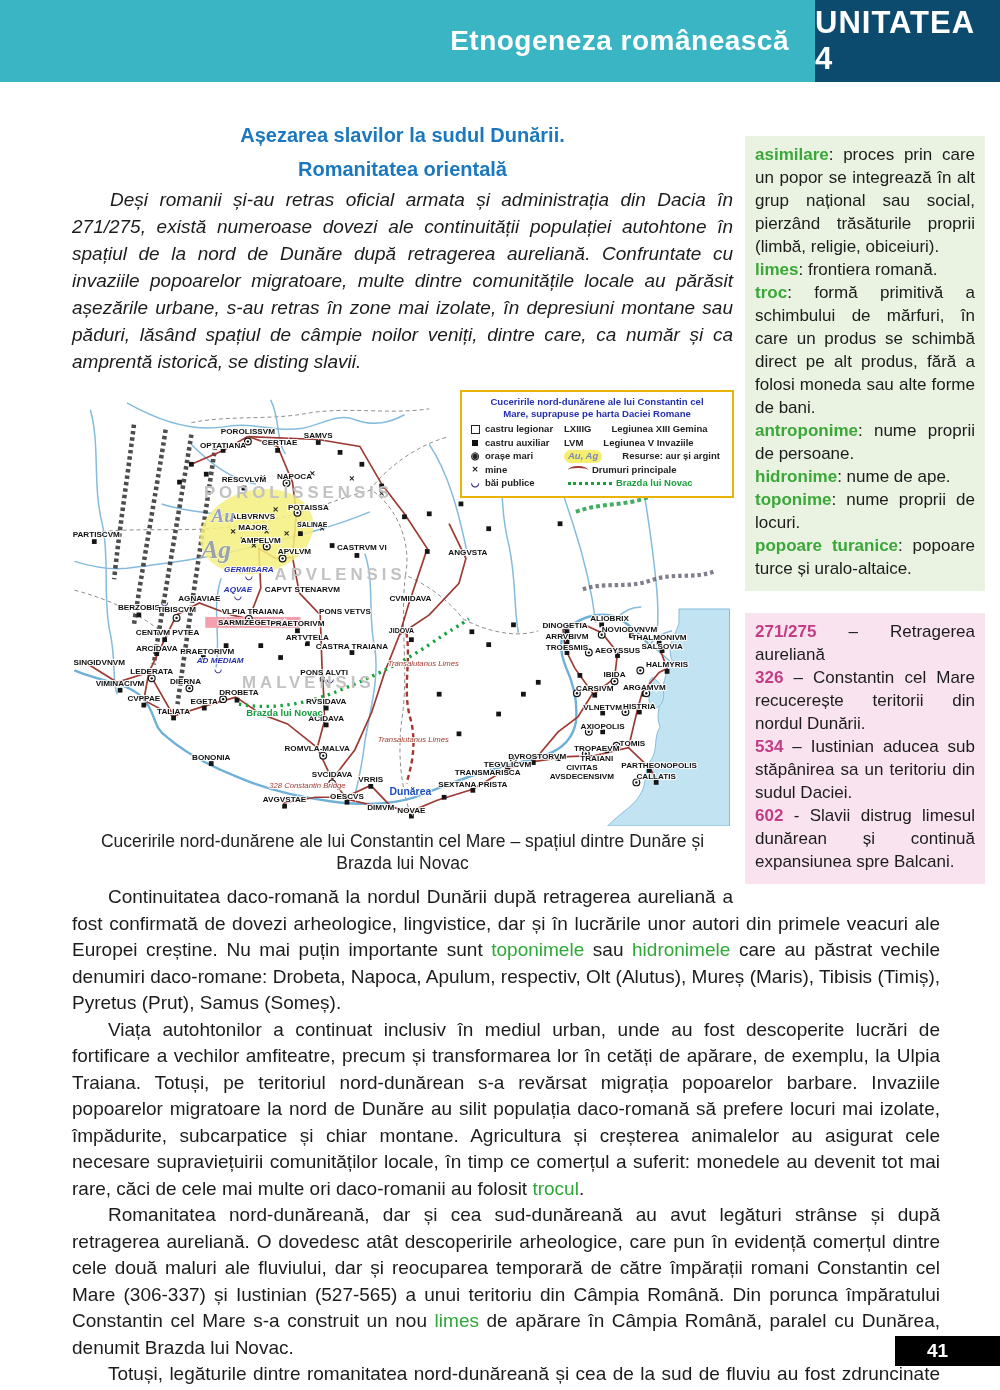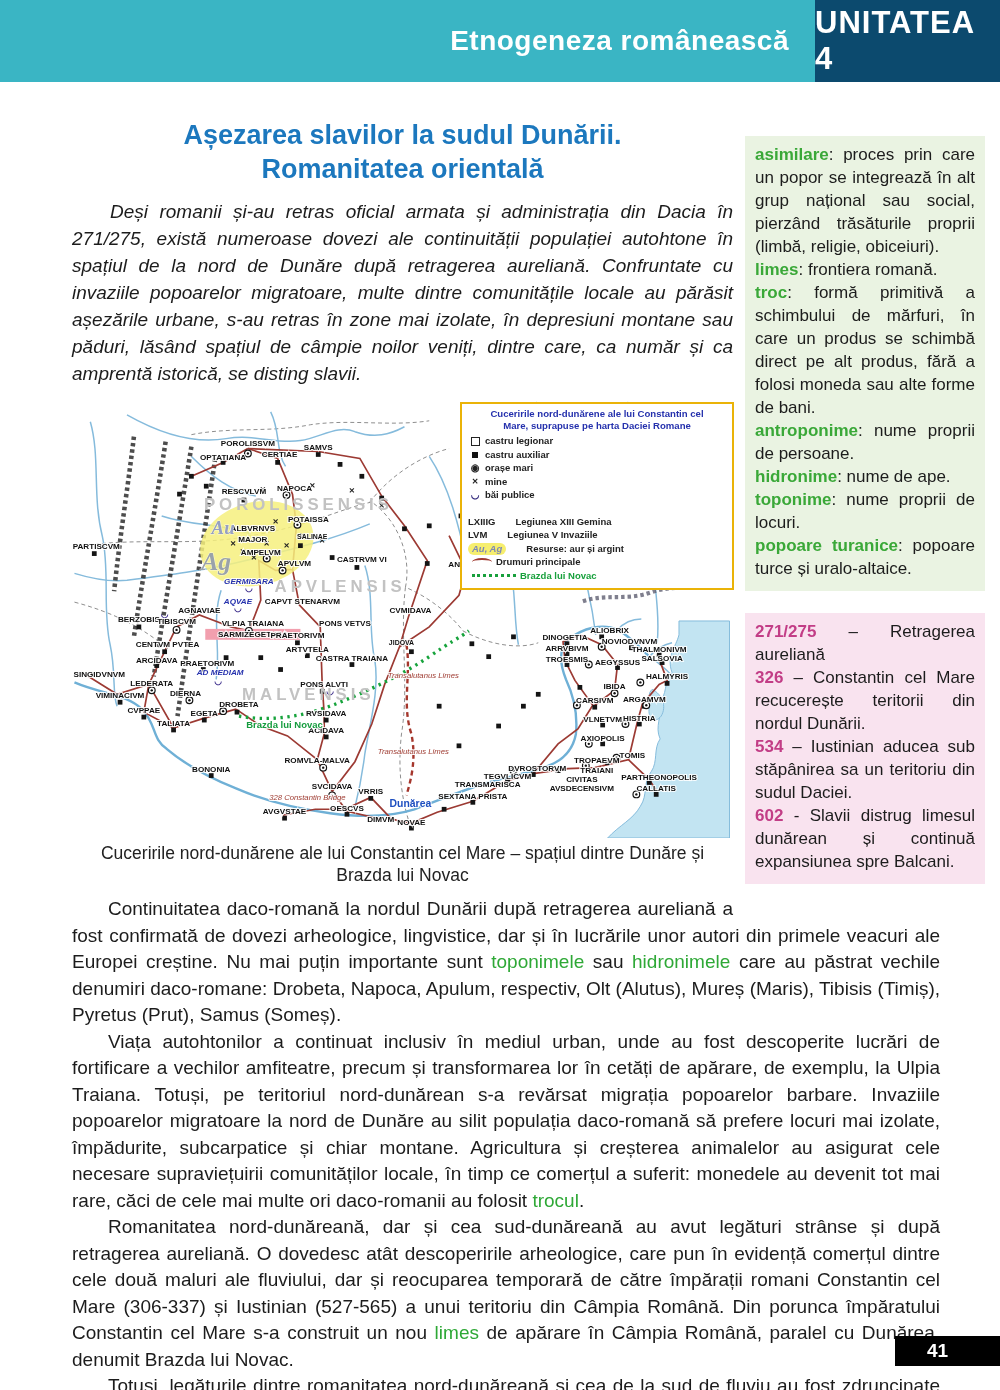--- a/index.html
+++ b/index.html
@@ -18,30 +18,30 @@
   .box-head{color:#fff;font-weight:700;font-size:17px;padding:3px 10px;letter-spacing:.3px;}
   .dict{background:#eaf3e2;}
   .dict .box-head{background:#2e9e41;}
   .chrono{background:#f9e3ef;margin-top:22px;}
   .chrono .box-head{background:#c23d86;}
   .box-body{padding:7px 10px 11px;}
   .box-body p{margin:0;}
   .term{color:#3aa838;font-weight:700;}
   .year{color:#c23d86;font-weight:700;}
   
-  h1.title{margin:2px 0 12px;text-align:center;color:#1c78be;font-size:27px;line-height:34px;font-weight:700;}
+  h1.title{margin:2px 0 0;text-align:center;color:#1c78be;font-size:20px;line-height:34px;font-weight:700;}
   .intro{margin:0 0 10px;font-style:italic;font-size:19px;line-height:27px;text-align:justify;text-indent:38px;}
   
   .map-fig{position:relative;margin:0;line-height:0;}
   .map-fig svg{background:#fff;}
   .caption{margin:4px 0 10px;text-align:center;font-size:17.5px;line-height:22px;color:#222;}
   .legend{position:absolute;left:388px;top:5px;width:258px;border:2px solid #eab308;background:#fff;
           padding:4px 6px 5px;font-size:9.5px;line-height:12.5px;font-weight:700;color:#222;}
   .lg-title{color:#2531ad;text-align:center;font-size:9.6px;line-height:11.5px;margin-bottom:3px;}
-  .lg-cols{display:flex;gap:12px;flex-direction:column;}
+  .lg-cols{display:flex;gap:4px;}
   .lg-c1{width:92px;}
   .lg-c2{flex:1;}
   .lg-row{display:flex;align-items:center;gap:3px;margin:1px 0;}
   .lg-sym{display:inline-flex;width:14px;justify-content:center;align-items:center;}
   .lg-abbr{font-weight:700;}
   .square-outline-icon::before{content:"";width:7px;height:7px;border:1.2px solid #222;background:#fff;display:inline-block;}
   .square-filled-icon::before{content:"";width:6px;height:6px;background:#111;display:inline-block;}
   .circled-dot-icon::before{content:"◉";font-size:10px;line-height:10px;}
   .x-mark-icon::before{content:"✕";font-size:8px;font-weight:700;}
   .arc-icon::before{content:"◡";font-size:10px;color:#332a7d;line-height:8px;}

